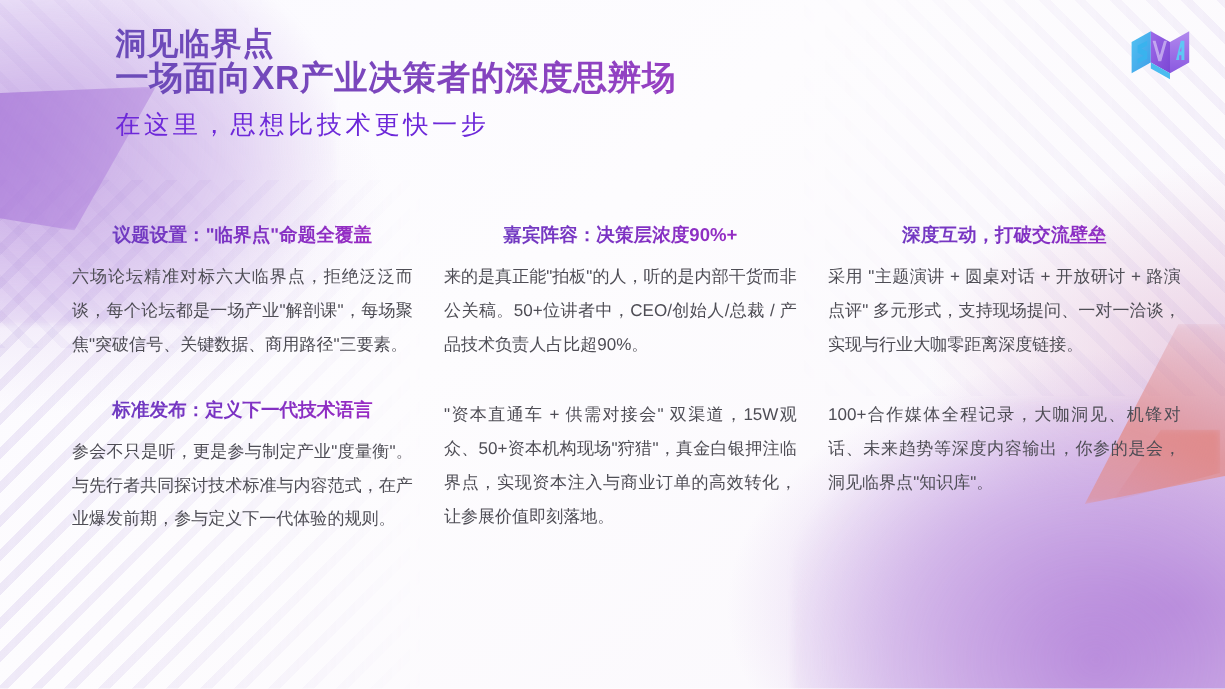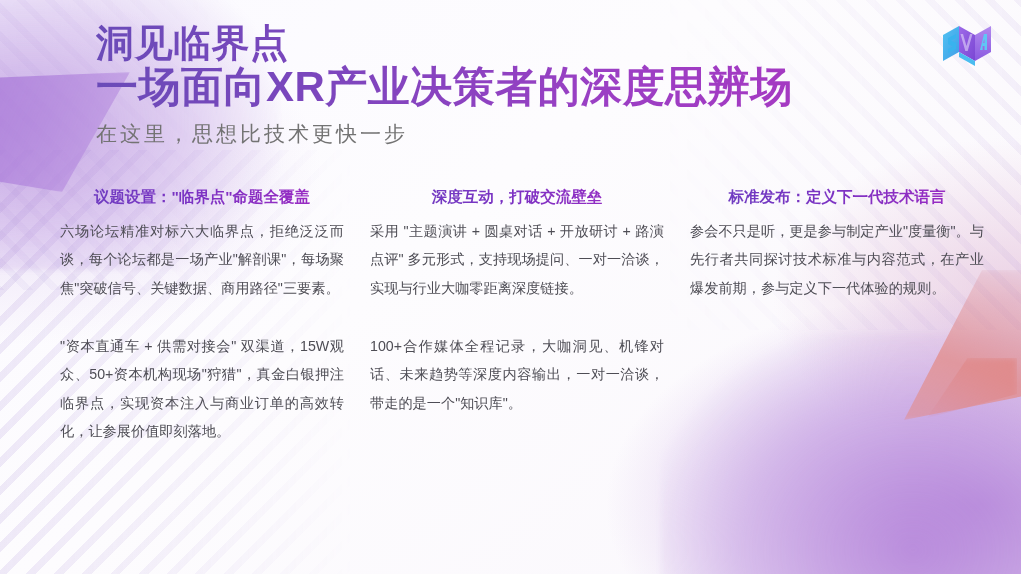--- a/index.html
+++ b/index.html
@@ -165,36 +165,36 @@
     font-weight: 700;
     letter-spacing: 0.5px;
     line-height: 1.12;
     background: linear-gradient(100deg, #6a4bb8 0%, #7c46bd 28%, #9b3fc4 62%, #ab36c1 100%);
     -webkit-background-clip: text;
     background-clip: text;
     color: transparent;
     -webkit-text-fill-color: transparent;
     white-space: nowrap;
   }
-  .title-1 { font-size: 38px; }
-  .title-2 { font-size: 42px; margin-top: -2px; }
+  .title-1 { font-size: 26px; }
+  .title-2 { font-size: 28px; margin-top: -2px; }
 
   .title-reflect {
     position: relative;
     height: 16px;
     margin-top: -16px;
     overflow: hidden;
     pointer-events: none;
   }
 
   .subtitle {
     margin-top: 10px;
     font-family: Liberation Serif, serif;
     font-size: 21px;
-    color: #737373;
+    color: #6d28d9;
     letter-spacing: 3px;
     white-space: nowrap;
   }
 
   
   .grid {
     position: absolute;
     left: 52px;
     top: 186px;
     width: 930px;
@@ -283,33 +283,37 @@
     <div class="subtitle">在这里，思想比技术更快一步</div>
   </div>
 
   <div class="grid">
 
     <div class="card">
       <div class="card-title">议题设置："临界点"命题全覆盖</div>
       <div class="card-body">六场论坛精准对标六大临界点，拒绝泛泛而谈，每个论坛都是一场产业"解剖课"，每场聚焦"突破信号、关键数据、商用路径"三要素。</div>
     </div>
 
+    <div class="card">
+      <div class="card-title">嘉宾阵容：决策层浓度90%+</div>
+      <div class="card-body">来的是真正能"拍板"的人，听的是内部干货而非公关稿。50+位讲者中，CEO/创始人/总裁 / 产品技术负责人占比超90%。</div>
+    </div>
 
     <div class="card">
       <div class="card-title">深度互动，打破交流壁垒</div>
       <div class="card-body">采用 "主题演讲 + 圆桌对话 + 开放研讨 + 路演点评" 多元形式，支持现场提问、一对一洽谈，实现与行业大咖零距离深度链接。</div>
     </div>
 
     <div class="card">
       <div class="card-title">标准发布：定义下一代技术语言</div>
       <div class="card-body">参会不只是听，更是参与制定产业"度量衡"。与先行者共同探讨技术标准与内容范式，在产业爆发前期，参与定义下一代体验的规则。</div>
     </div>
 
     <div class="card">
       <div class="card-body">"资本直通车 + 供需对接会" 双渠道，15W观众、50+资本机构现场"狩猎"，真金白银押注临界点，实现资本注入与商业订单的高效转化，让参展价值即刻落地。</div>
     </div>
 
     <div class="card">
-      <div class="card-body">100+合作媒体全程记录，大咖洞见、机锋对话、未来趋势等深度内容输出，一对一洽谈，带走的是一个"知识库"。</div>
+      <div class="card-body">100+合作媒体全程记录，大咖洞见、机锋对话、未来趋势等深度内容输出，你参的是会，洞见临界点"知识库"。</div>
     </div>
 
   </div>
 </div>
 
 </body></html>

